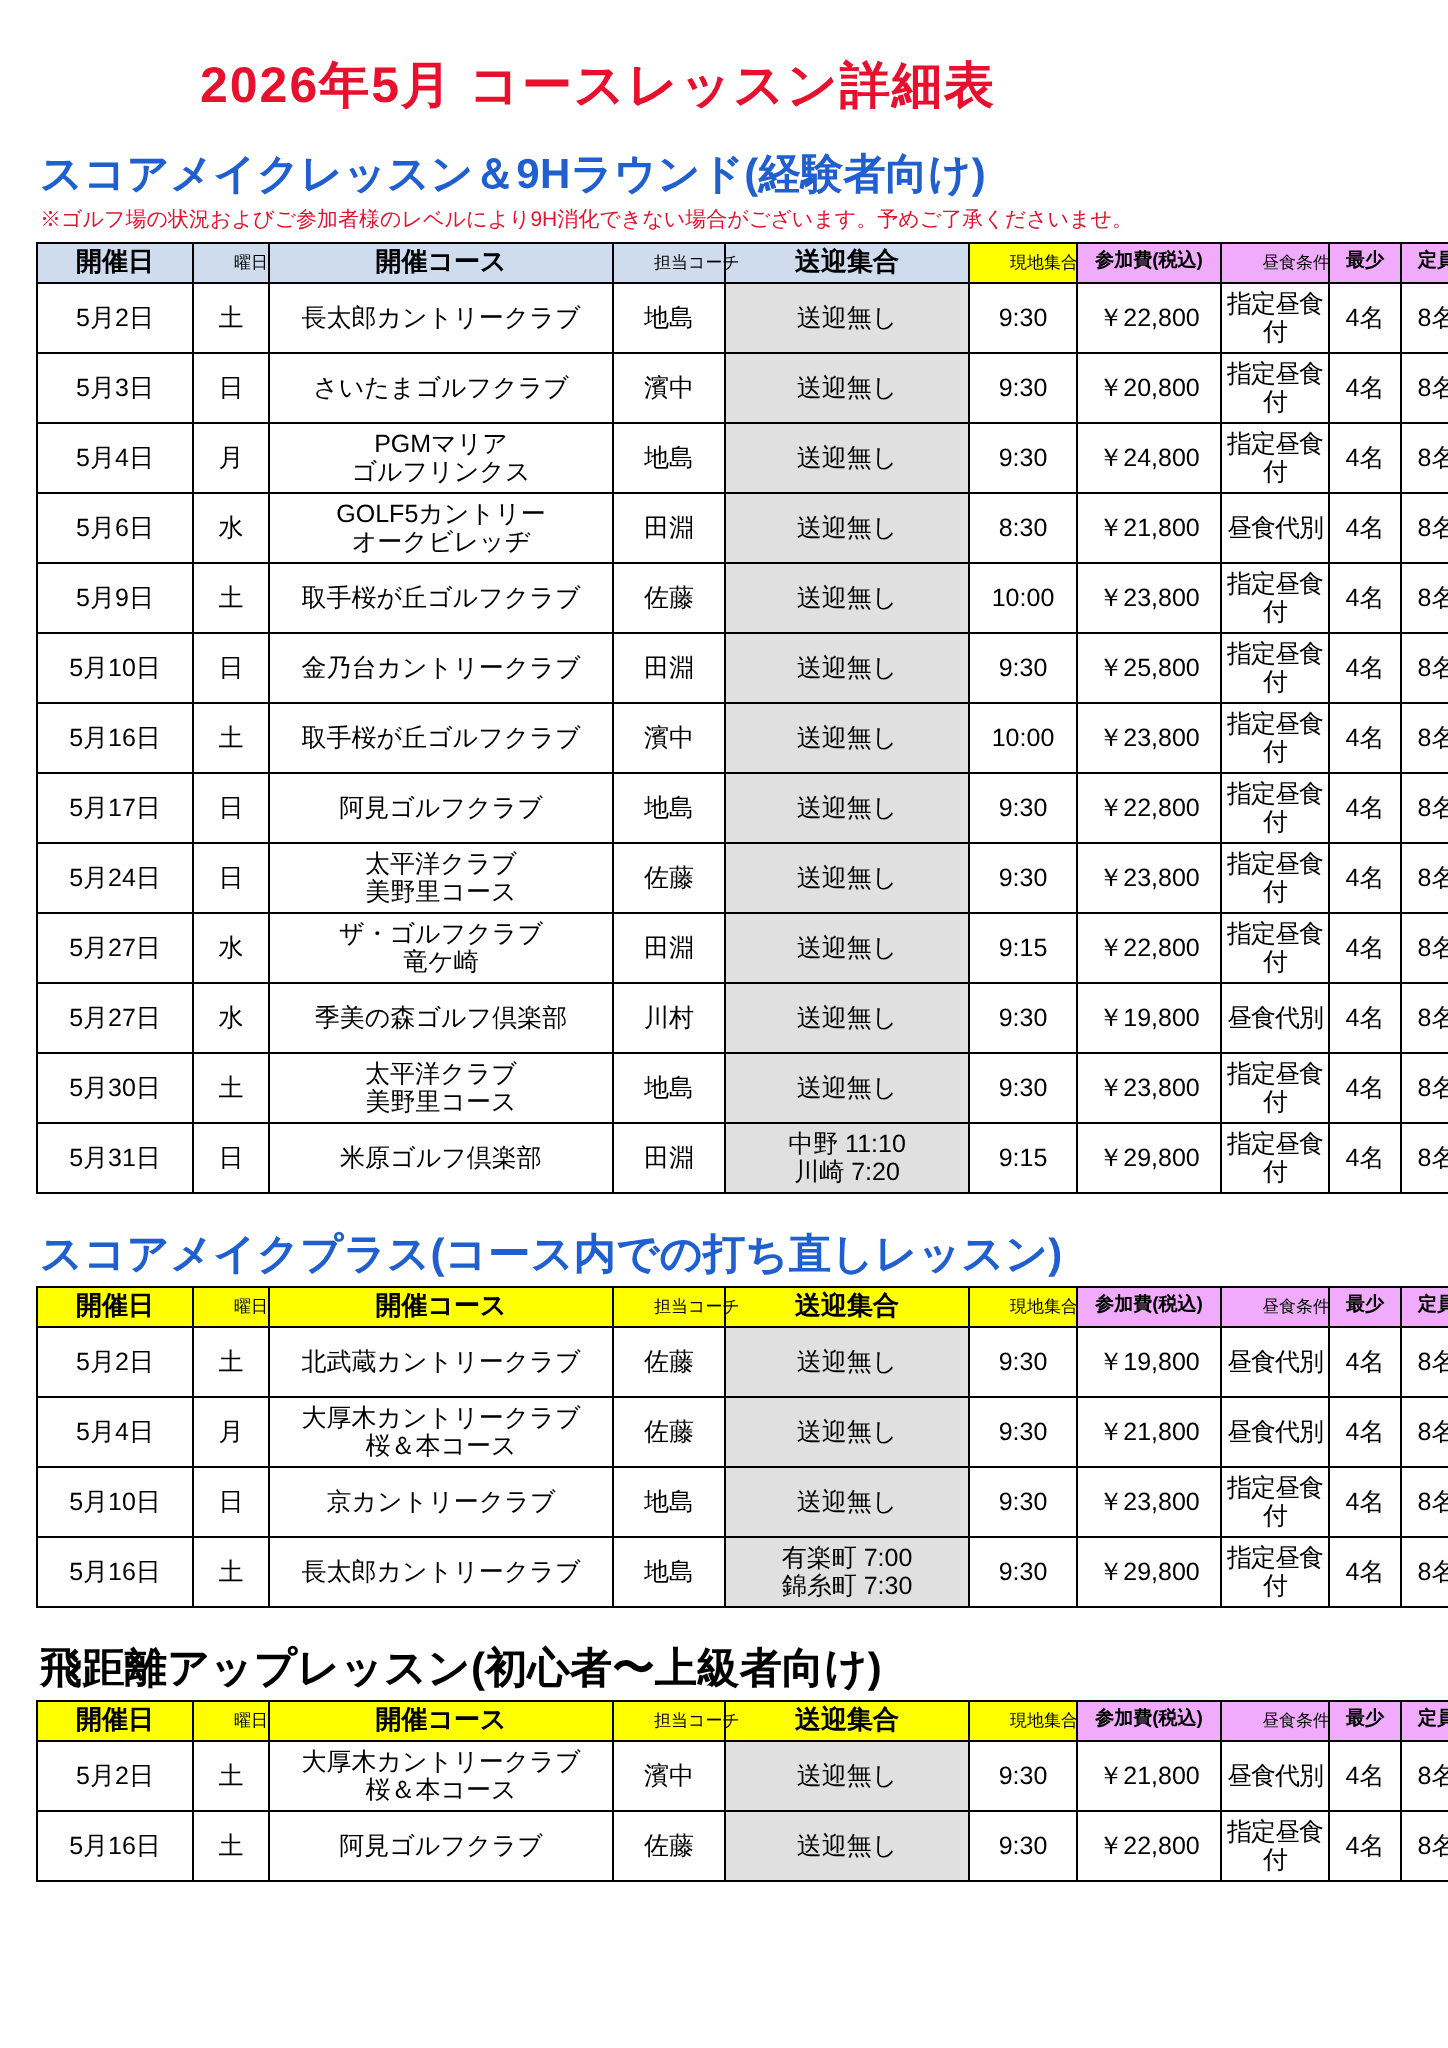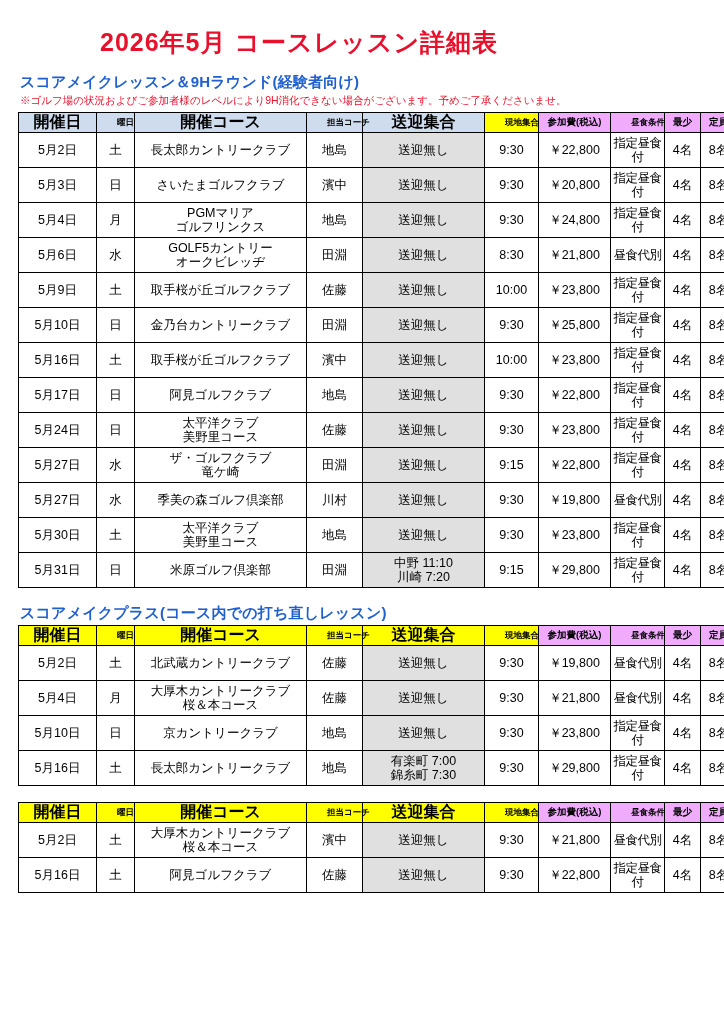--- a/index.html
+++ b/index.html
@@ -24,21 +24,21 @@
     text-align: center;
     color: #e8112d;
     font-size: 25px;
     font-weight: bold;
     letter-spacing: 1px;
     margin: 12px 0 14px 0;
     white-space: nowrap;
   }
   .section-title {
     color: #1f5fd0;
-    font-size: 15px;
+    font-size: 21px;
     font-weight: bold;
     margin: 0 0 2px 2px;
     letter-spacing: 0.2px;
   }
   .section-title.black {
     color: #000;
   }
   .note {
     color: #e8112d;
     font-size: 10.5px;
@@ -54,32 +54,32 @@
   table.sched td, table.sched th {
     border: 1px solid #000;
     text-align: center;
     vertical-align: middle;
     font-size: 12.5px;
     padding: 0;
     line-height: 1.15;
   }
   
   tr.hdr th {
-    font-size: 16px;
+    font-size: 13px;
     font-weight: bold;
     height: 19px;
     white-space: nowrap;
   }
   tr.hdr th.small {
     font-size: 9.5px;
     font-weight: bold;
   }
   tr.hdr th.tiny {
     font-size: 8.5px;
-    font-weight: bold;
+    font-weight: normal;
     padding-left: 20px;
   }
   
   col.c-date   { width: 78px; }
   col.c-dow    { width: 38px; }
   col.c-course { width: 172px; }
   col.c-coach  { width: 56px; }
   col.c-meet   { width: 122px; }
   col.c-onsite { width: 54px; }
   col.c-fee    { width: 72px; }
@@ -407,20 +407,21 @@
               <td class="onsite">9:30</td>
               <td class="fee">￥29,800</td>
               <td class="lunch">指定昼食付</td>
               <td class="min">4名</td>
               <td class="max">8名</td>
             </tr>
           </tbody>
         </table>
       </div>
       <div class="block gap2">
+        <div class="section-title black">飛距離アップレッスン(初心者〜上級者向け)</div>
         <table class="sched">
           <colgroup>
             <col class="c-date">
             <col class="c-dow">
             <col class="c-course">
             <col class="c-coach">
             <col class="c-meet">
             <col class="c-onsite">
             <col class="c-fee">
             <col class="c-lunch">

